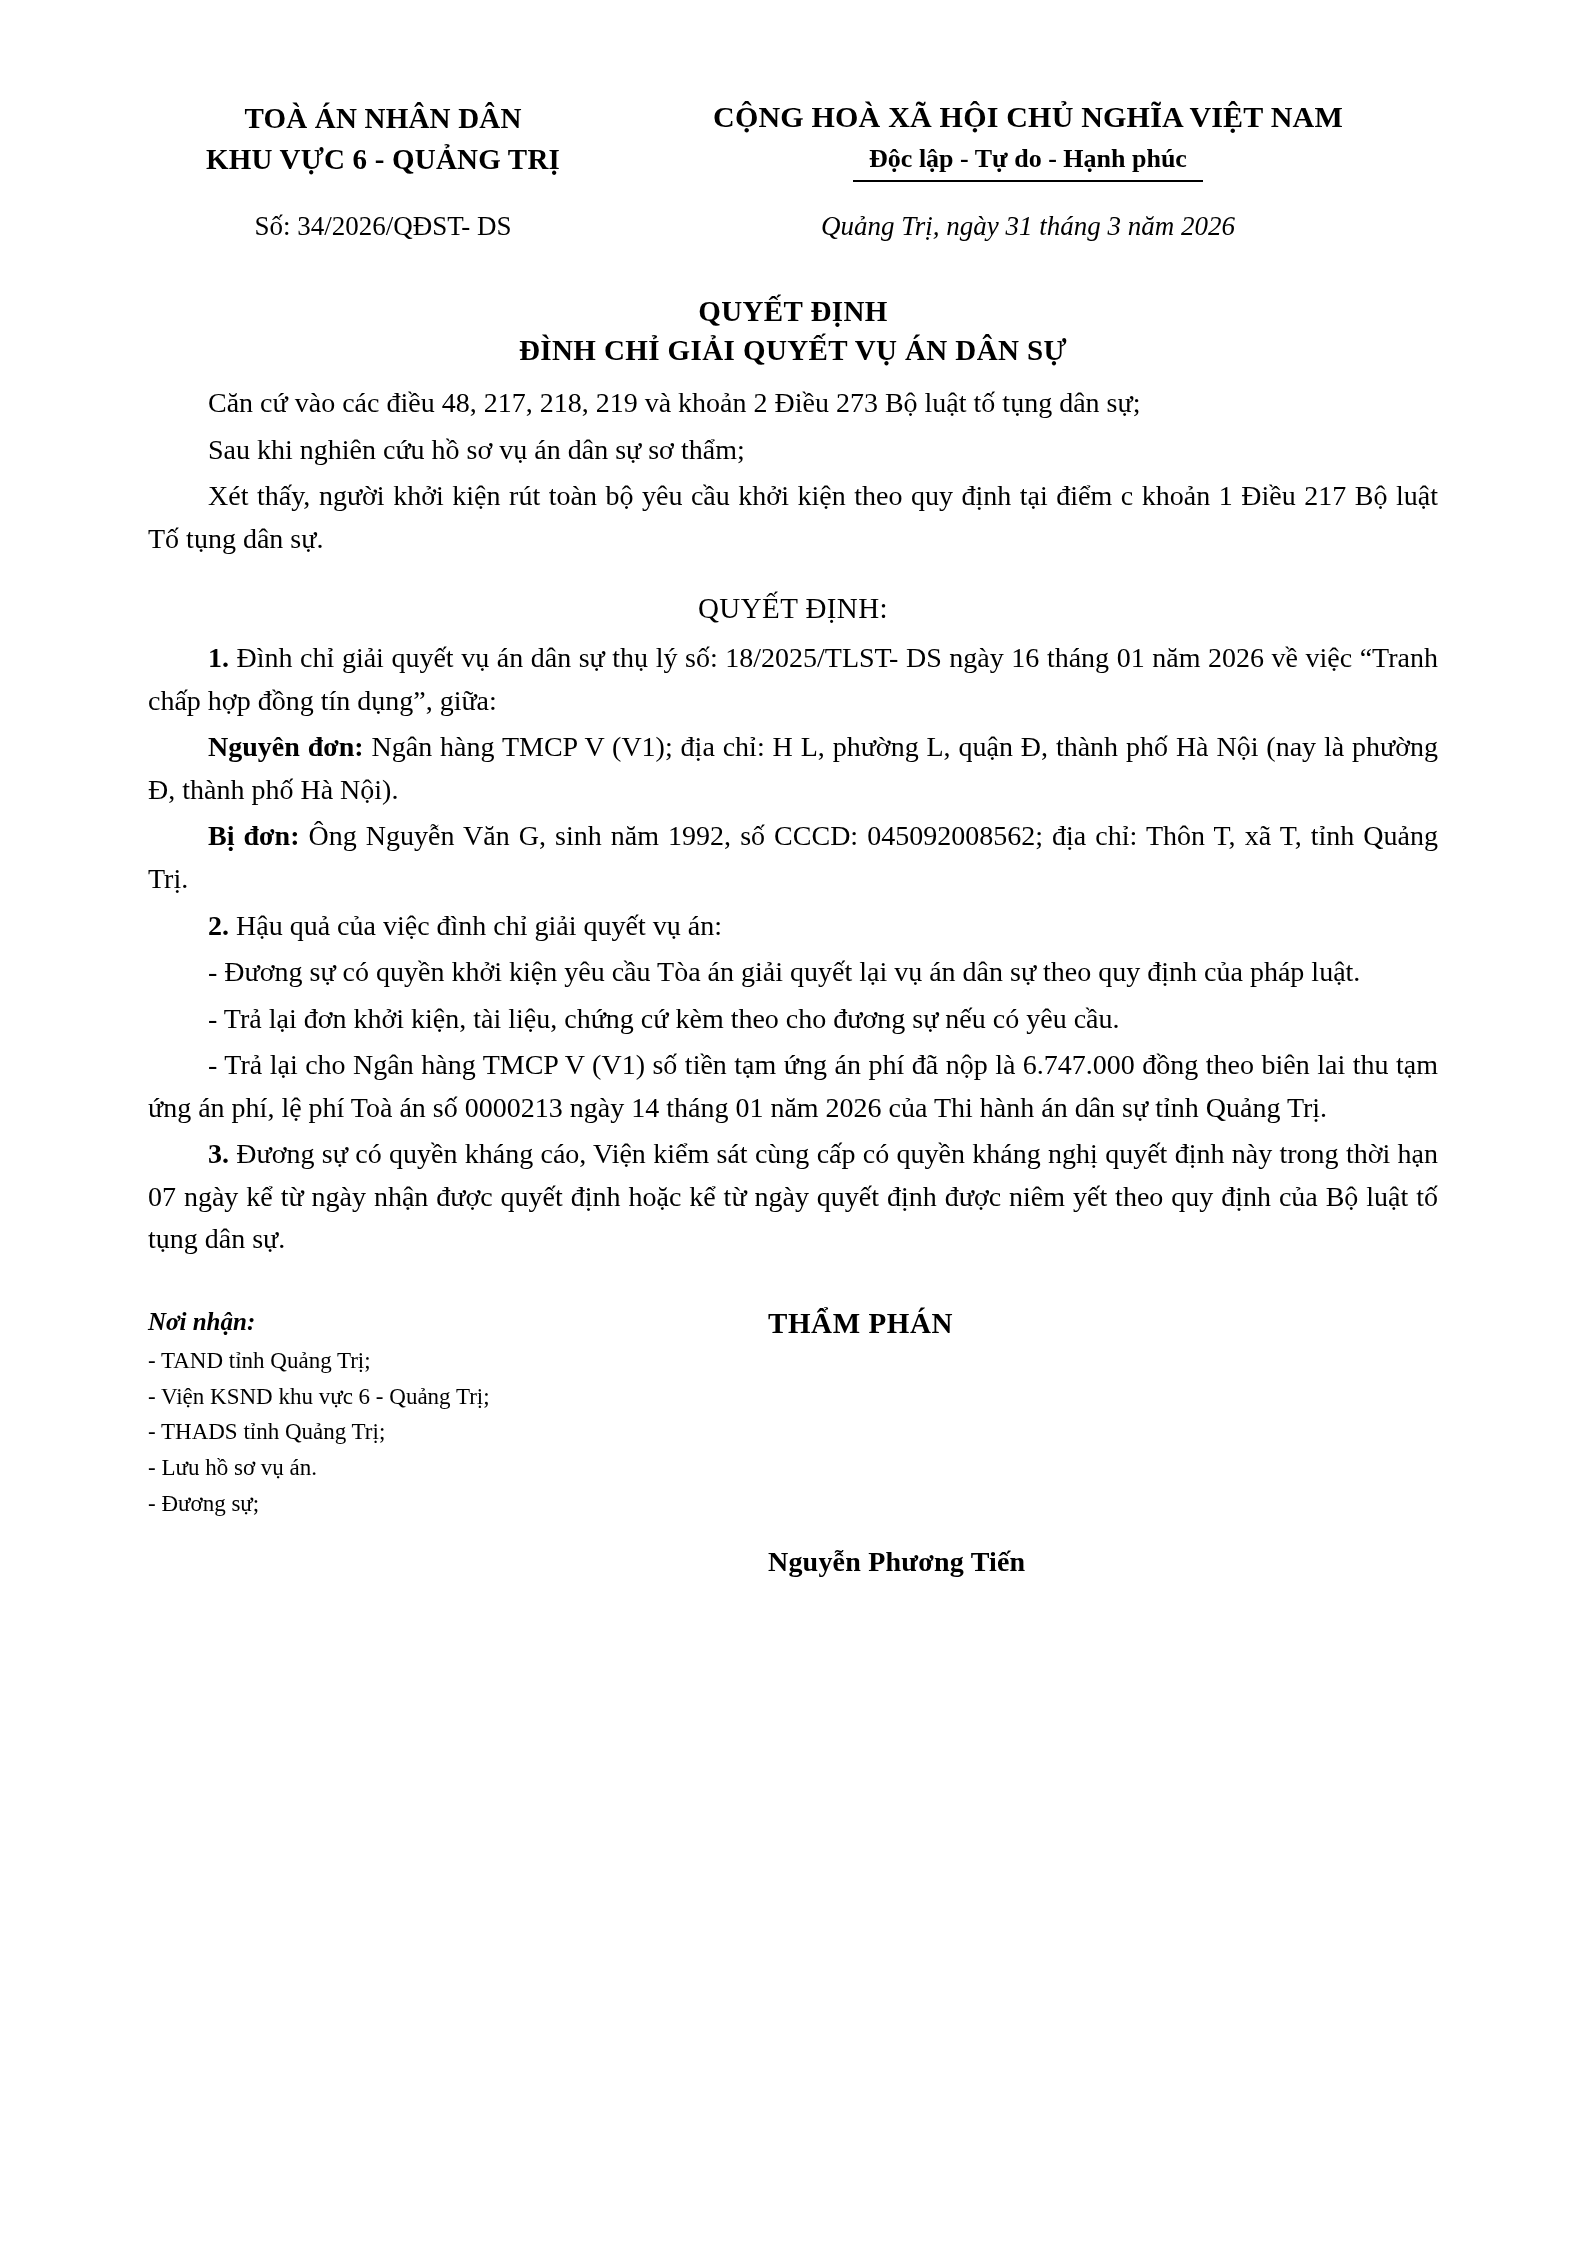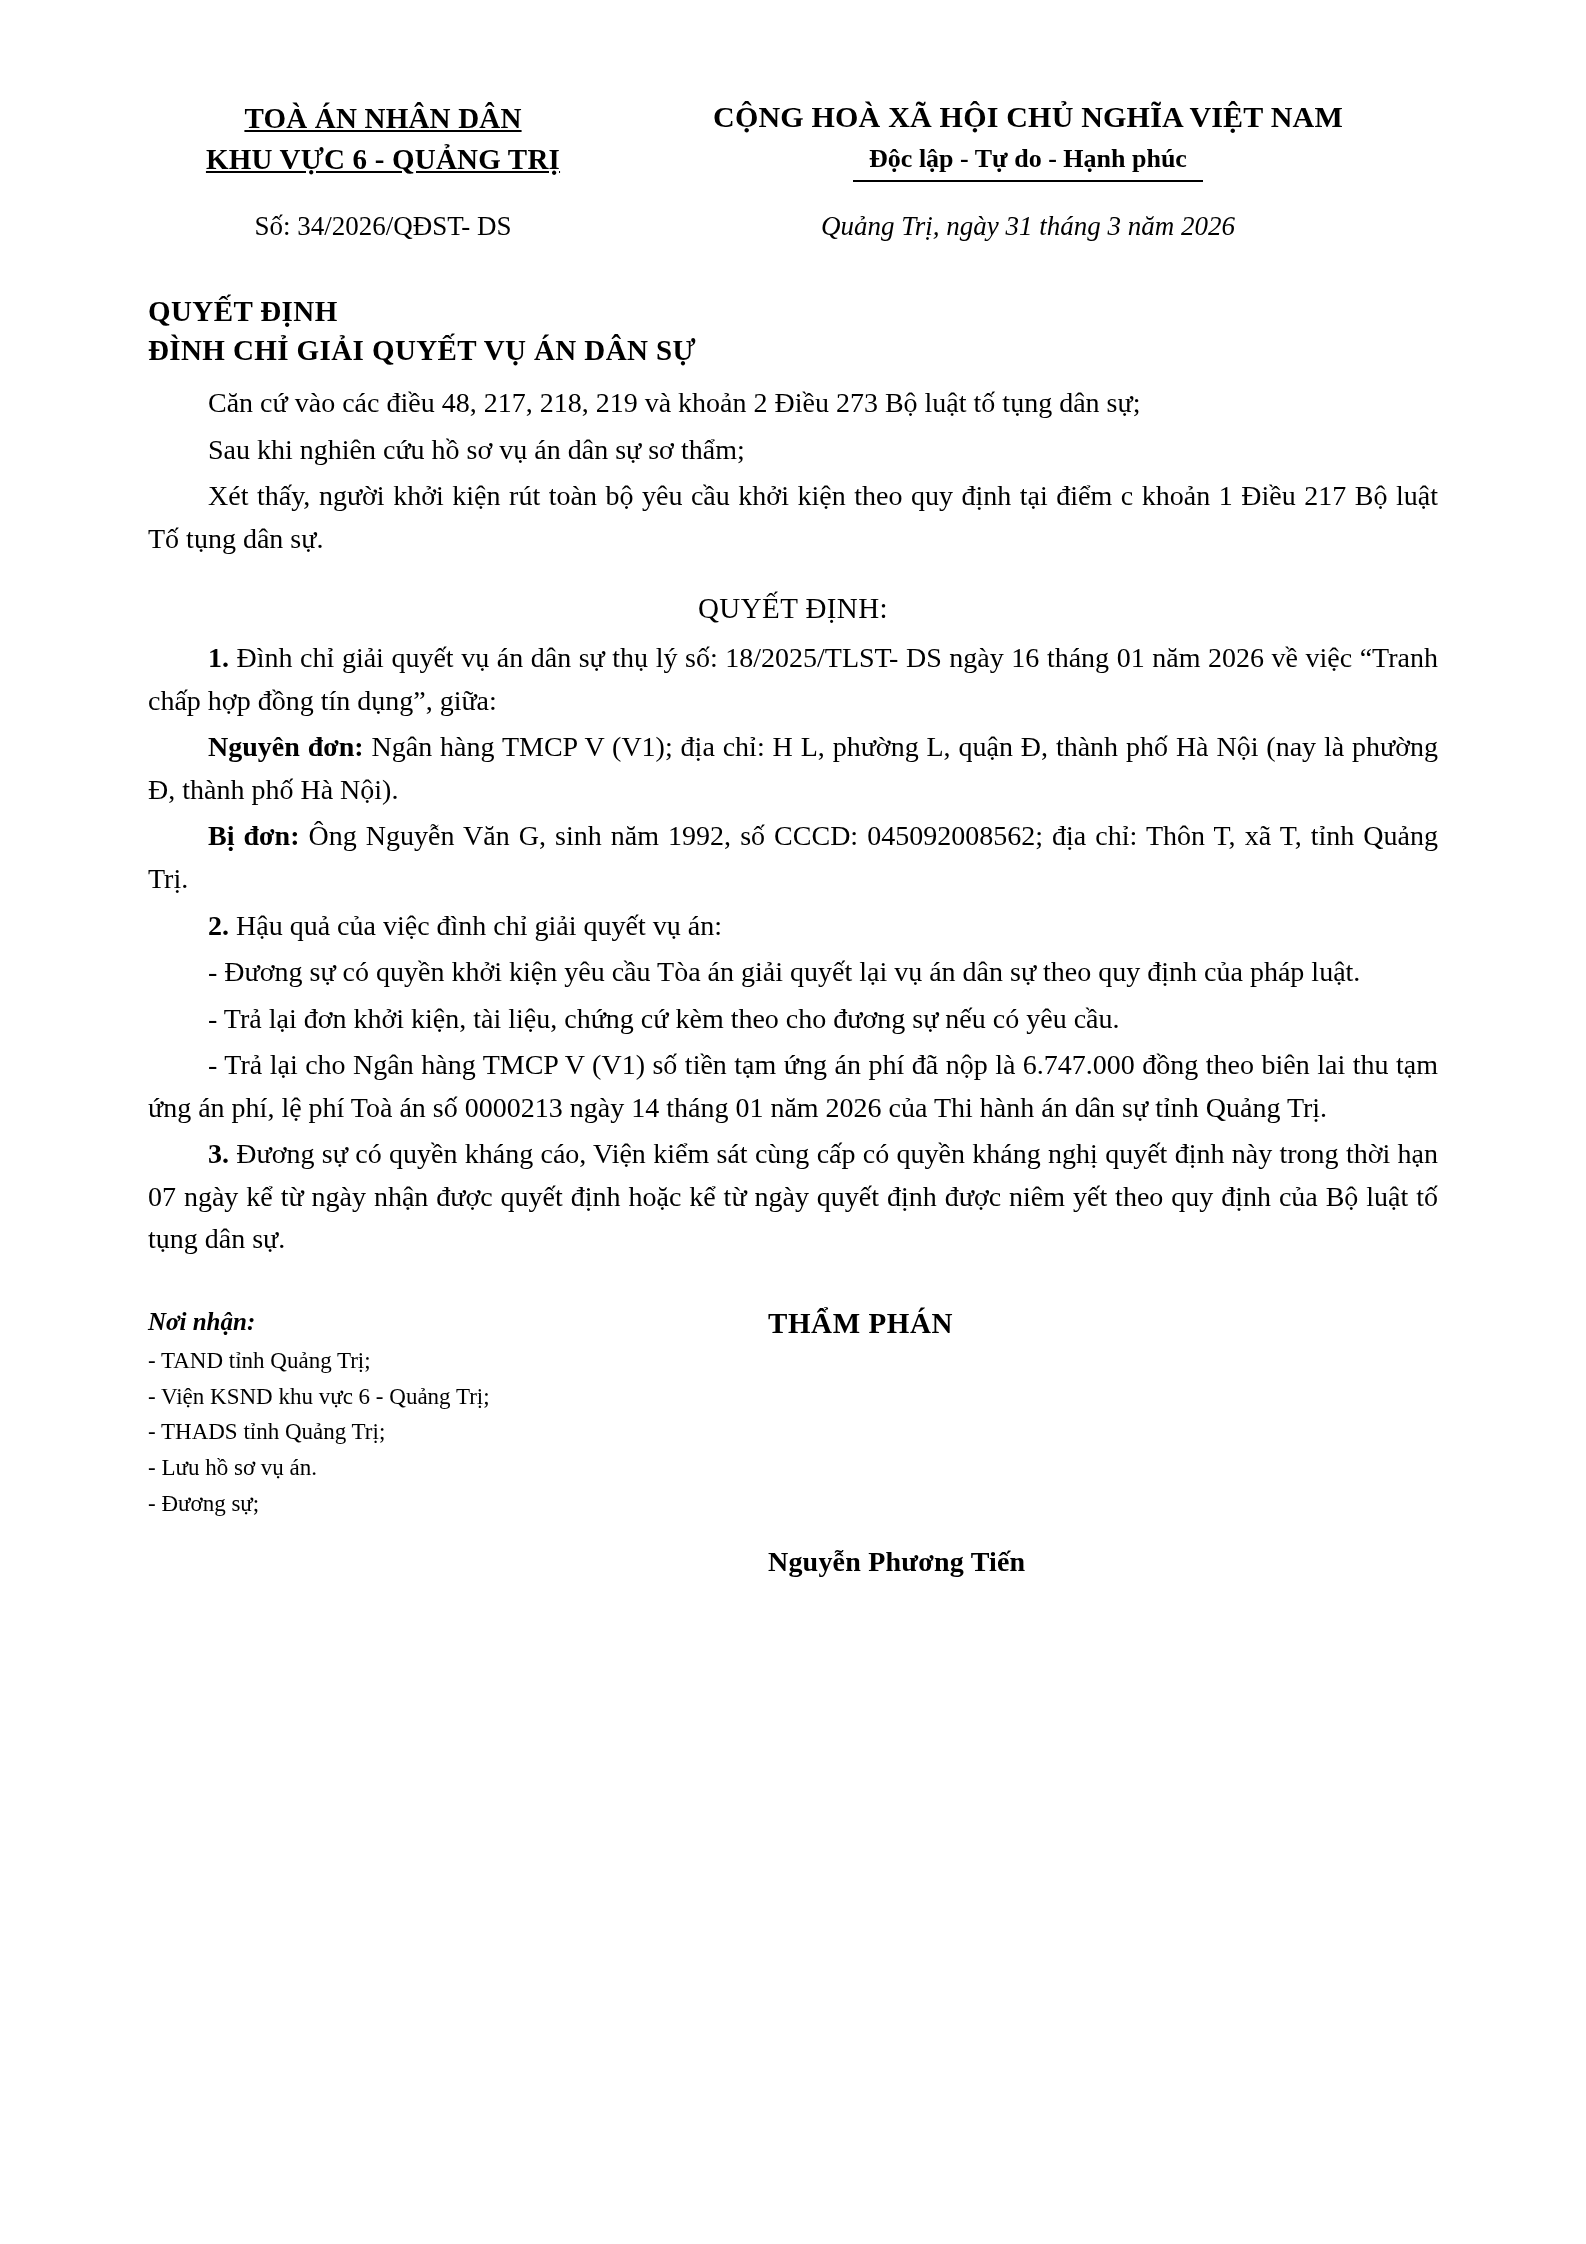--- a/index.html
+++ b/index.html
@@ -39,21 +39,20 @@
   .header-right {
     flex: 1;
     text-align: center;
   }
   .org-line {
     font-weight: bold;
     font-size: 29px;
     letter-spacing: 0.2px;
     line-height: 1.42;
     white-space: nowrap;
-    text-decoration: underline;
   }
   .nation-line {
     font-weight: bold;
     font-size: 30px;
     letter-spacing: 0.2px;
     line-height: 1.42;
     white-space: nowrap;
   }
   .motto-line {
     font-weight: bold;
@@ -86,20 +85,21 @@
     flex: 1;
     text-align: center;
     font-style: italic;
     font-size: 27px;
     line-height: 1.4;
     white-space: nowrap;
   }
 
   
   .title-block {
+    text-align: center;
     margin-top: 46px;
   }
   .title-main {
     font-weight: bold;
     font-size: 29px;
     letter-spacing: 0.4px;
     line-height: 1.35;
   }
   .title-sub {
     font-weight: bold;

